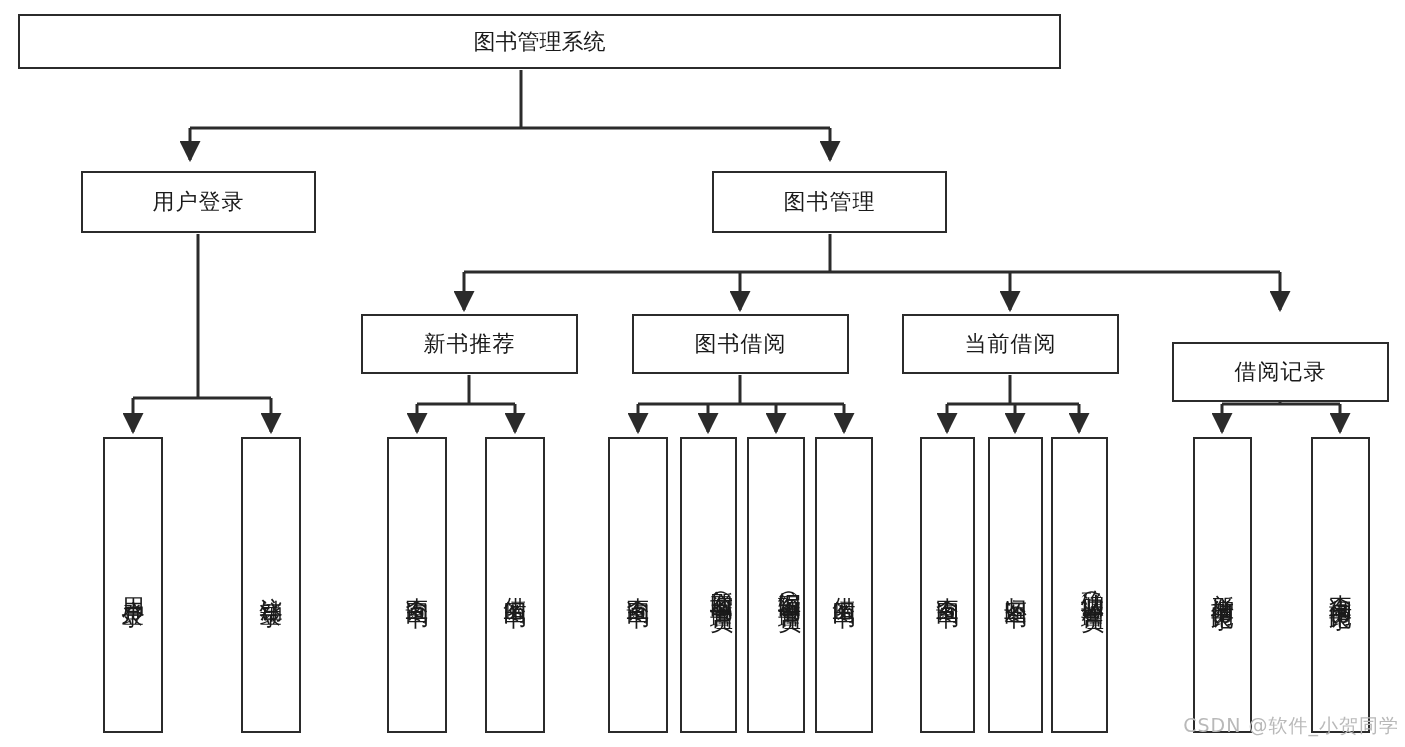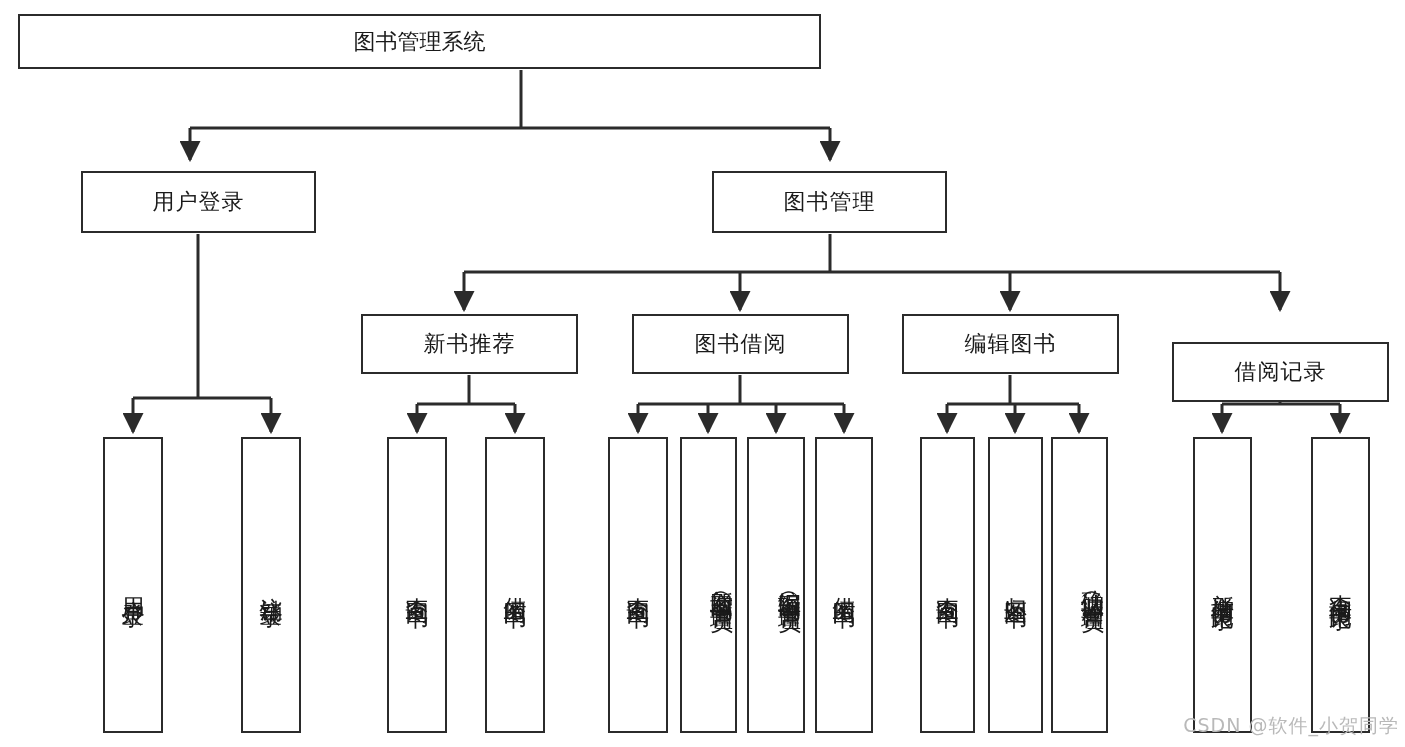--- a/index.html
+++ b/index.html
@@ -88,39 +88,39 @@
       <path d="M 1015 404 L 1015 432" marker-end="url(#arrow)"></path>
       <path d="M 1079 404 L 1079 432" marker-end="url(#arrow)"></path>
 
       <path d="M 1280 375 L 1280 404"></path>
       <path d="M 1222 404 L 1340 404"></path>
       <path d="M 1222 404 L 1222 432" marker-end="url(#arrow)"></path>
       <path d="M 1340 404 L 1340 432" marker-end="url(#arrow)"></path>
     </g>
   </svg>
 
-  <div class="node root" style="left:18px;top:14px;width:803px;height:55px;">
+  <div class="node root" style="left:18px;top:14px;width:1043px;height:55px;">
     <span class="label">图书管理系统</span>
   </div>
 
   <div class="node horiz" style="left:81px;top:171px;width:235px;height:62px;">
     <span class="label">用户登录</span>
   </div>
   <div class="node horiz" style="left:712px;top:171px;width:235px;height:62px;">
     <span class="label">图书管理</span>
   </div>
 
   <div class="node horiz" style="left:361px;top:314px;width:217px;height:60px;">
     <span class="label">新书推荐</span>
   </div>
   <div class="node horiz" style="left:632px;top:314px;width:217px;height:60px;">
     <span class="label">图书借阅</span>
   </div>
   <div class="node horiz" style="left:902px;top:314px;width:217px;height:60px;">
-    <span class="label">编辑图书</span>
+    <span class="label">当前借阅</span>
   </div>
   <div class="node horiz" style="left:1172px;top:314px;width:217px;height:60px;margin-top:28px;">
     <span class="label">借阅记录</span>
   </div>
 
   <div class="node vert" style="left:103px;top:437px;width:60px;height:296px;">
     <span class="label">用户登录</span>
   </div>
   <div class="node vert" style="left:241px;top:437px;width:60px;height:296px;">
     <span class="label">注销登录</span>

